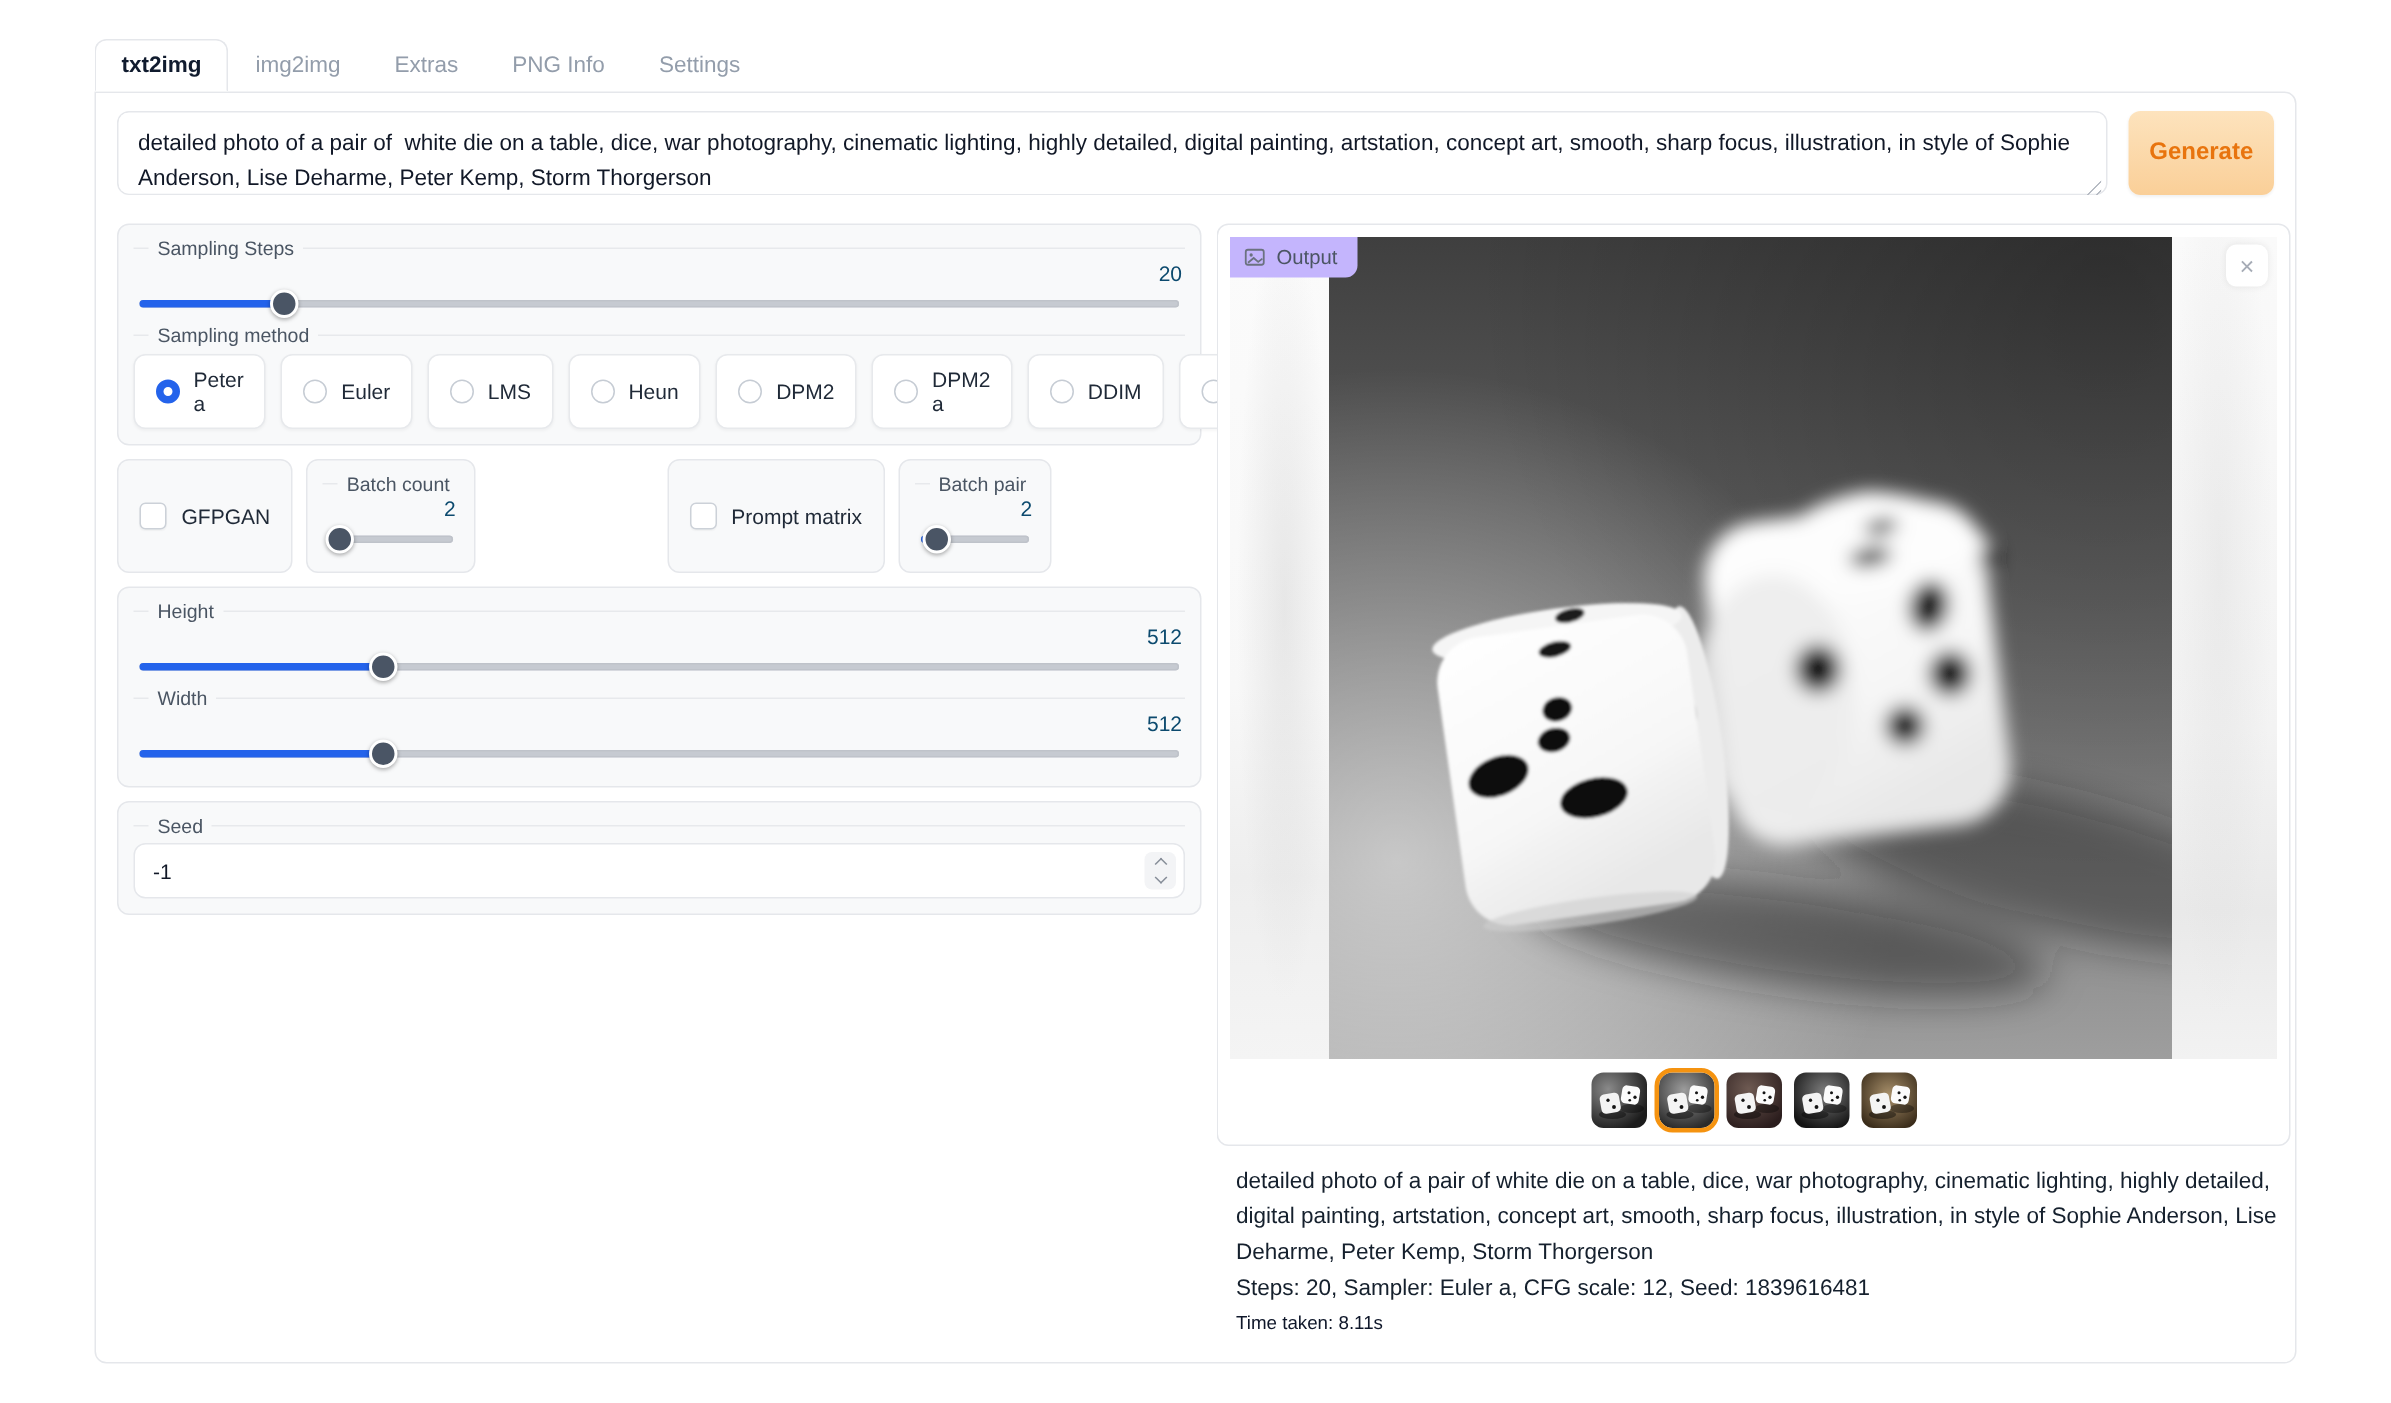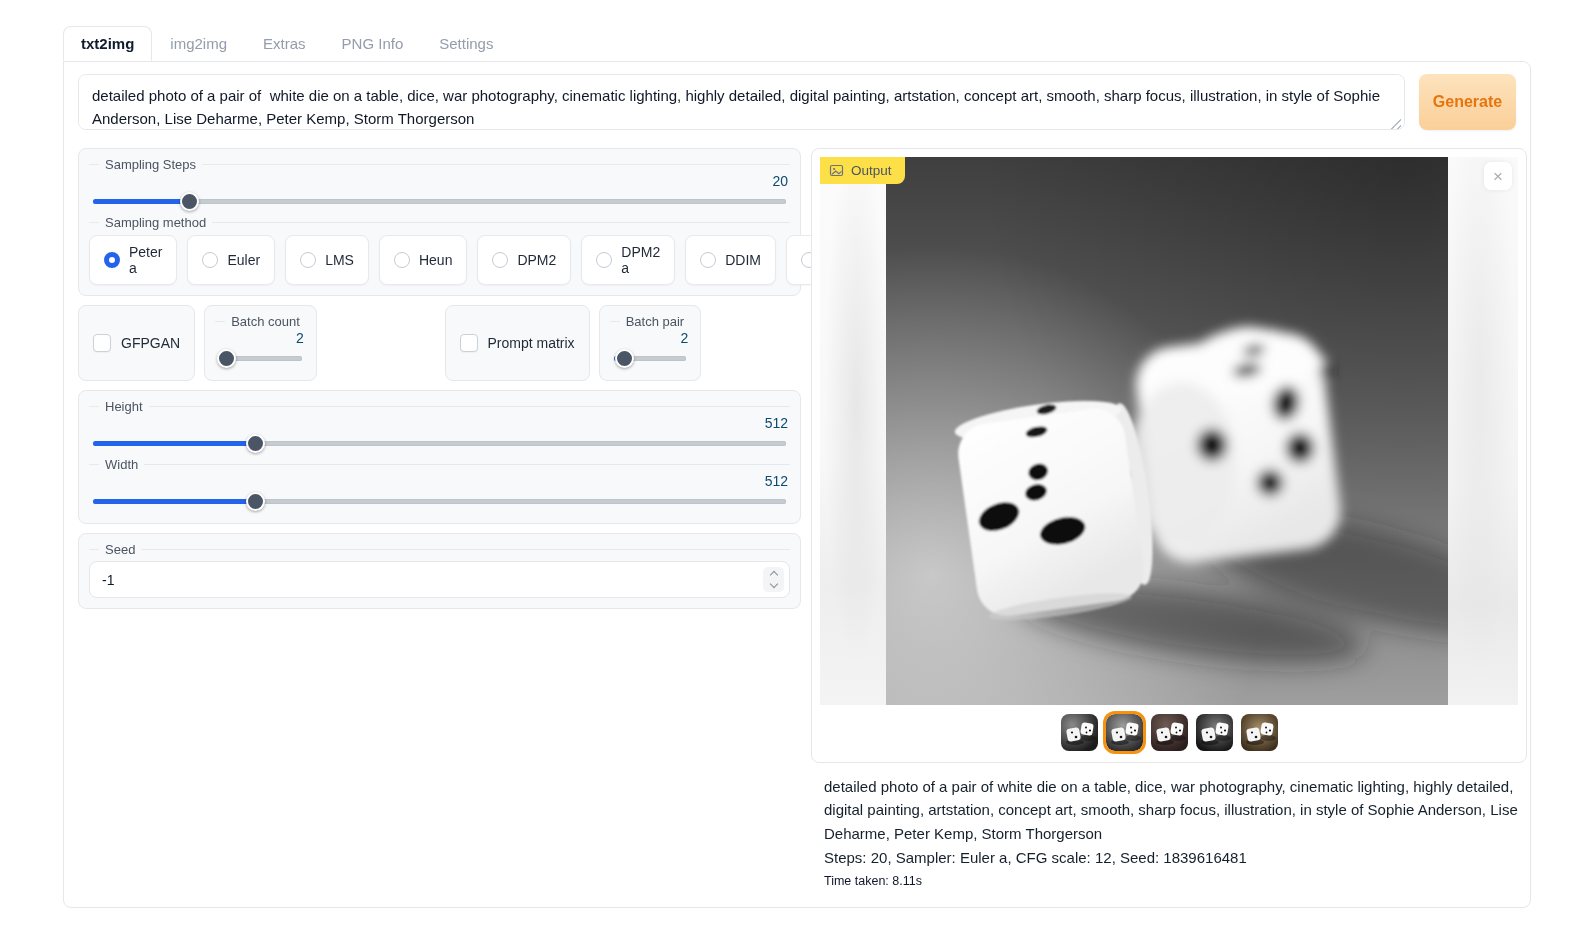--- a/index.html
+++ b/index.html
@@ -83,21 +83,21 @@
   .strip.le { width:66px; background:
       radial-gradient(ellipse at 55% 45%, rgba(190,190,190,.30), rgba(190,190,190,0) 62%),
       linear-gradient(180deg,#fbfbfb 0%,#f8f8f8 55%,#eeeeee 78%,#f4f4f4 100%); }
   .strip.ri { width:70px; background:
       radial-gradient(ellipse at 45% 40%, rgba(205,205,205,.28), rgba(205,205,205,0) 65%),
       linear-gradient(180deg,#fafafa 0%,#f3f3f3 60%,#e9e9e9 82%,#f2f2f2 100%); }
   .photo { width:562px; height:100%; }
   .photo svg { display:block; width:100%; height:100%; }
 
   .chip { position:absolute; left:8px; top:8px; display:flex; align-items:center; gap:7px;
-    background:#fde047; padding:6px 13px 6px 9px; border-bottom-right-radius:8px; font-size:13.5px; color:#4b5563; }
+    background:#c4b5fd; padding:6px 13px 6px 9px; border-bottom-right-radius:8px; font-size:13.5px; color:#4b5563; }
   .closebtn { position:absolute; right:14px; top:13px; width:28px; height:28px; border:none; border-radius:7px;
     background:#fff; color:#a6acb6; font-size:17px; line-height:1; display:flex; align-items:center; justify-content:center;
     cursor:pointer; box-shadow:0 0 5px rgba(0,0,0,.08); font-family:inherit; }
 
   .thumbs { display:flex; justify-content:center; gap:8px; padding:9px 0 3px; }
   .thumb { width:37px; height:37px; border-radius:8px; overflow:hidden; cursor:pointer; position:relative; flex:none; }
   .thumb.on { outline:3px solid #f59310; border-radius:9px; }
   .thumb svg { display:block; width:100%; height:100%; }
   .thumb-1{background:radial-gradient(circle at 30% 30%,#8a8a8a,#1c1c1c 78%);}
   .thumb-2{background:radial-gradient(circle at 45% 32%,#9d9d9d,#2a2a2a 82%);}

